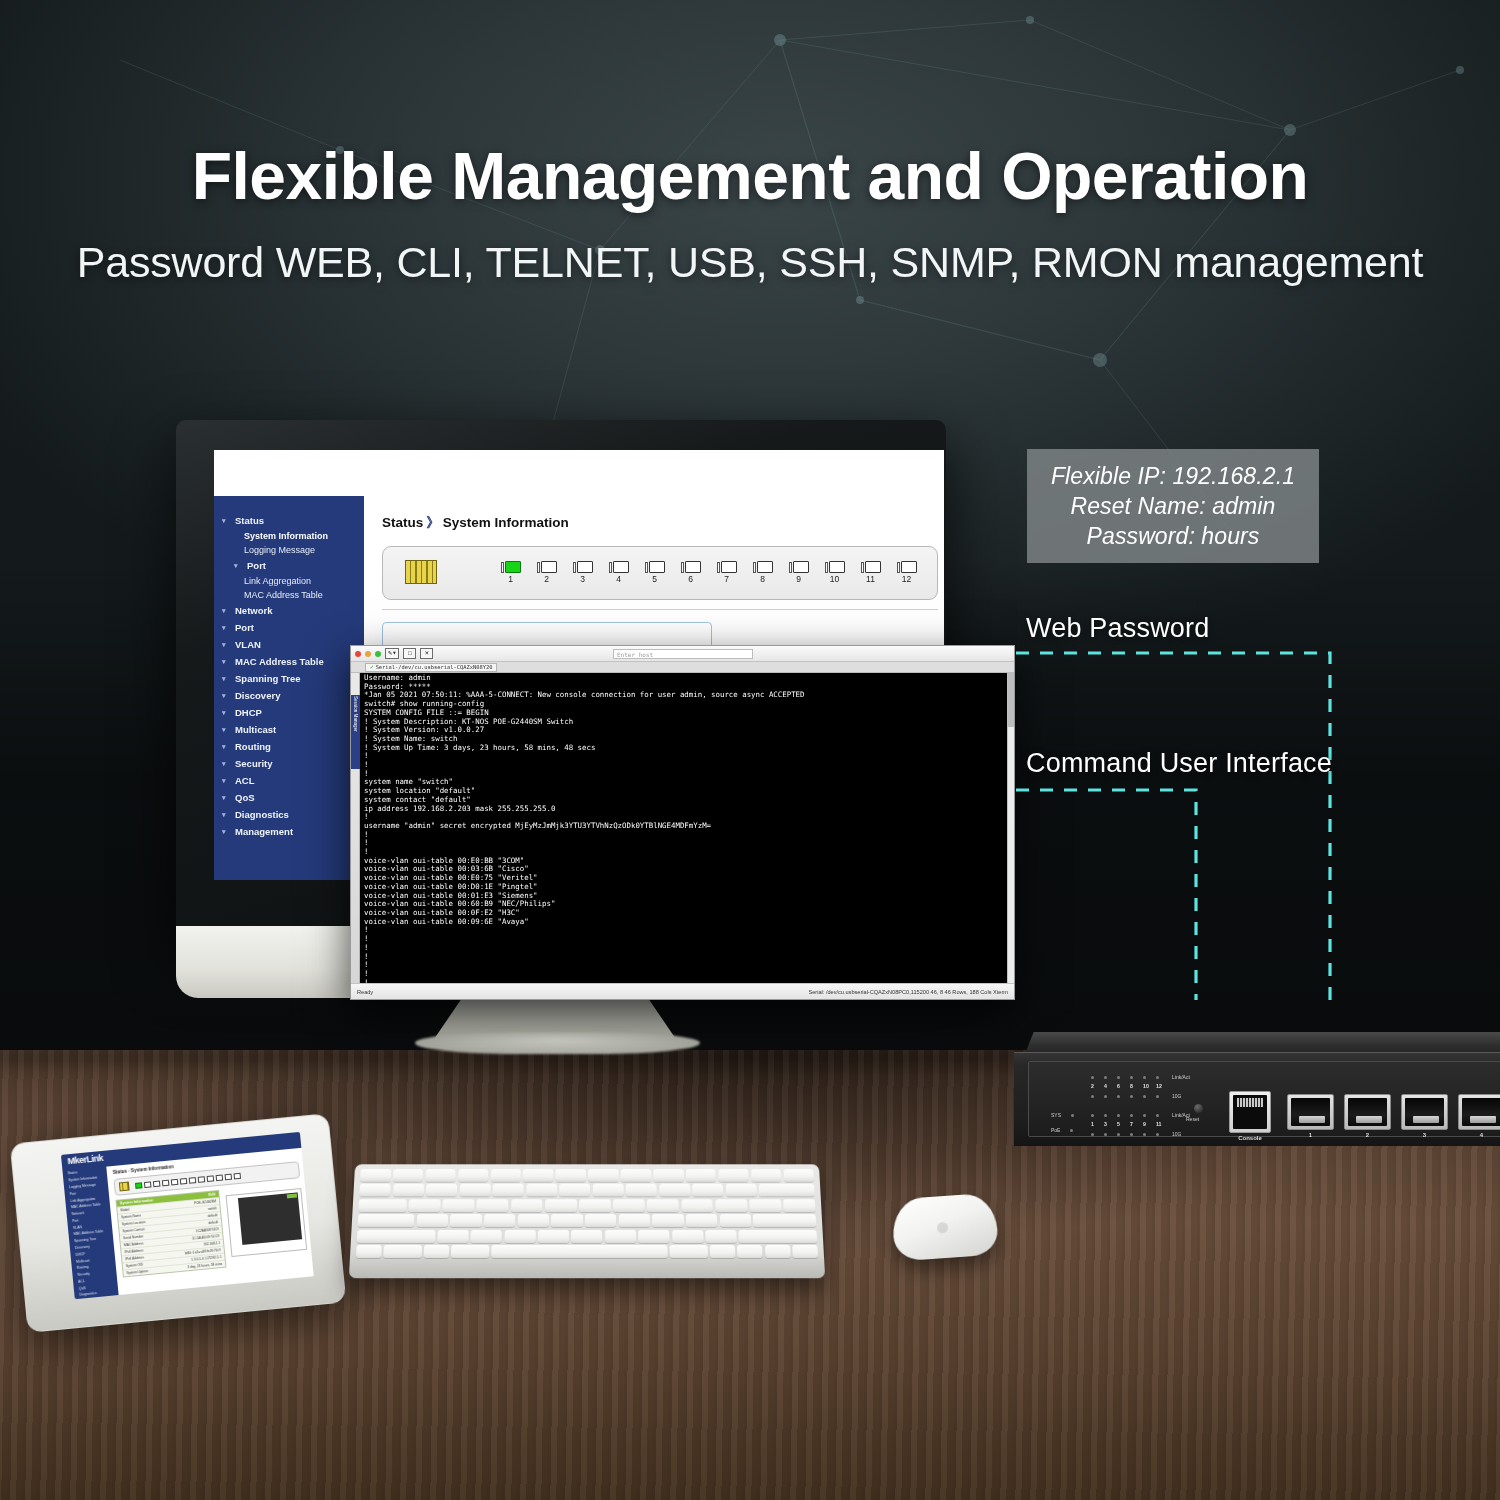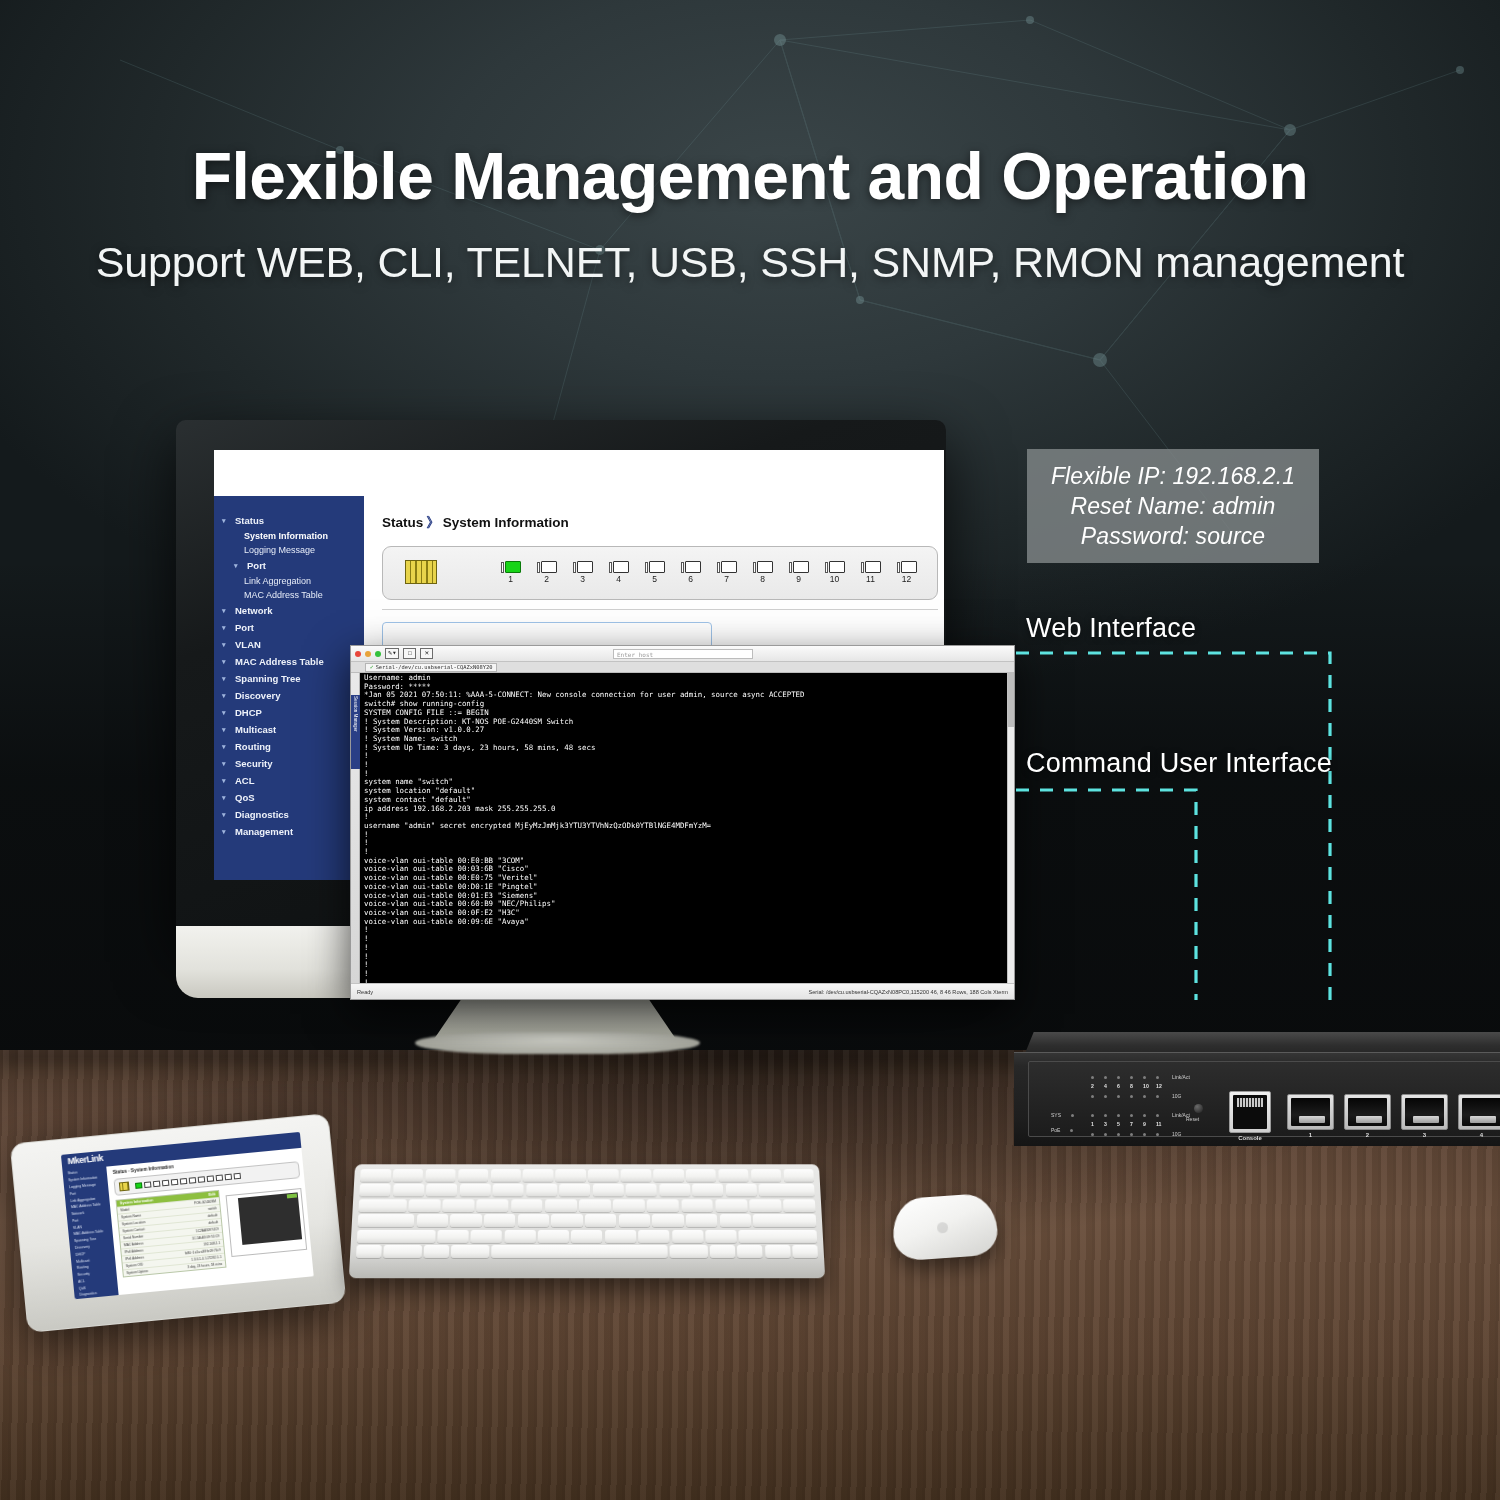--- a/index.html
+++ b/index.html
@@ -381,21 +381,21 @@
     </g>
   </svg>
 </div>
 <div id="bg-lower"></div>
 
 <div id="desk">
     <div id="desk-edge"></div>
   </div>
 
 <div id="headline">Flexible Management and Operation</div>
-<div id="subhead">Support WEB, CLI, TELNET,  USB, SSH, SNMP, RMON management</div>
+<div id="subhead">Password WEB, CLI, TELNET,  USB, SSH, SNMP, RMON management</div>
 
 <div id="mon-stand"></div>
 <div id="mon-base"></div>
 <div id="monitor">
   <div id="mon-bezel"></div>
   <div id="mon-chin"></div>
   <div id="mon-screen">
 
     <div class="webui">
 
@@ -650,27 +650,27 @@
   </div>
 </div>
 
 <svg id="callout-svg">
   <g stroke="#5de3e0" stroke-width="3.2" stroke-dasharray="13 11" fill="none">
     <path d="M1016 653 L1330 653 L1330 1000"></path>
     <path d="M1016 790 L1196 790 L1196 1000"></path>
   </g>
 </svg>
 
-<div class="callout-label" id="lbl-web">Web Interface</div>
+<div class="callout-label" id="lbl-web">Web Password</div>
 <div class="callout-label" id="lbl-cli">Command User Interface</div>
 
 <div id="infobox">
   <div>Flexible IP: 192.168.2.1</div>
   <div>Reset Name: admin</div>
-  <div>Password: source</div>
+  <div>Password: hours</div>
 </div>
 
 <div id="switch">
   <div id="switch-top"></div>
   <div id="switch-face">
     <div id="switch-inner">
 
       <div class="ledrow" style="left:62px; top:12px;">
         <span class="led"></span>
           <span class="led"></span>

